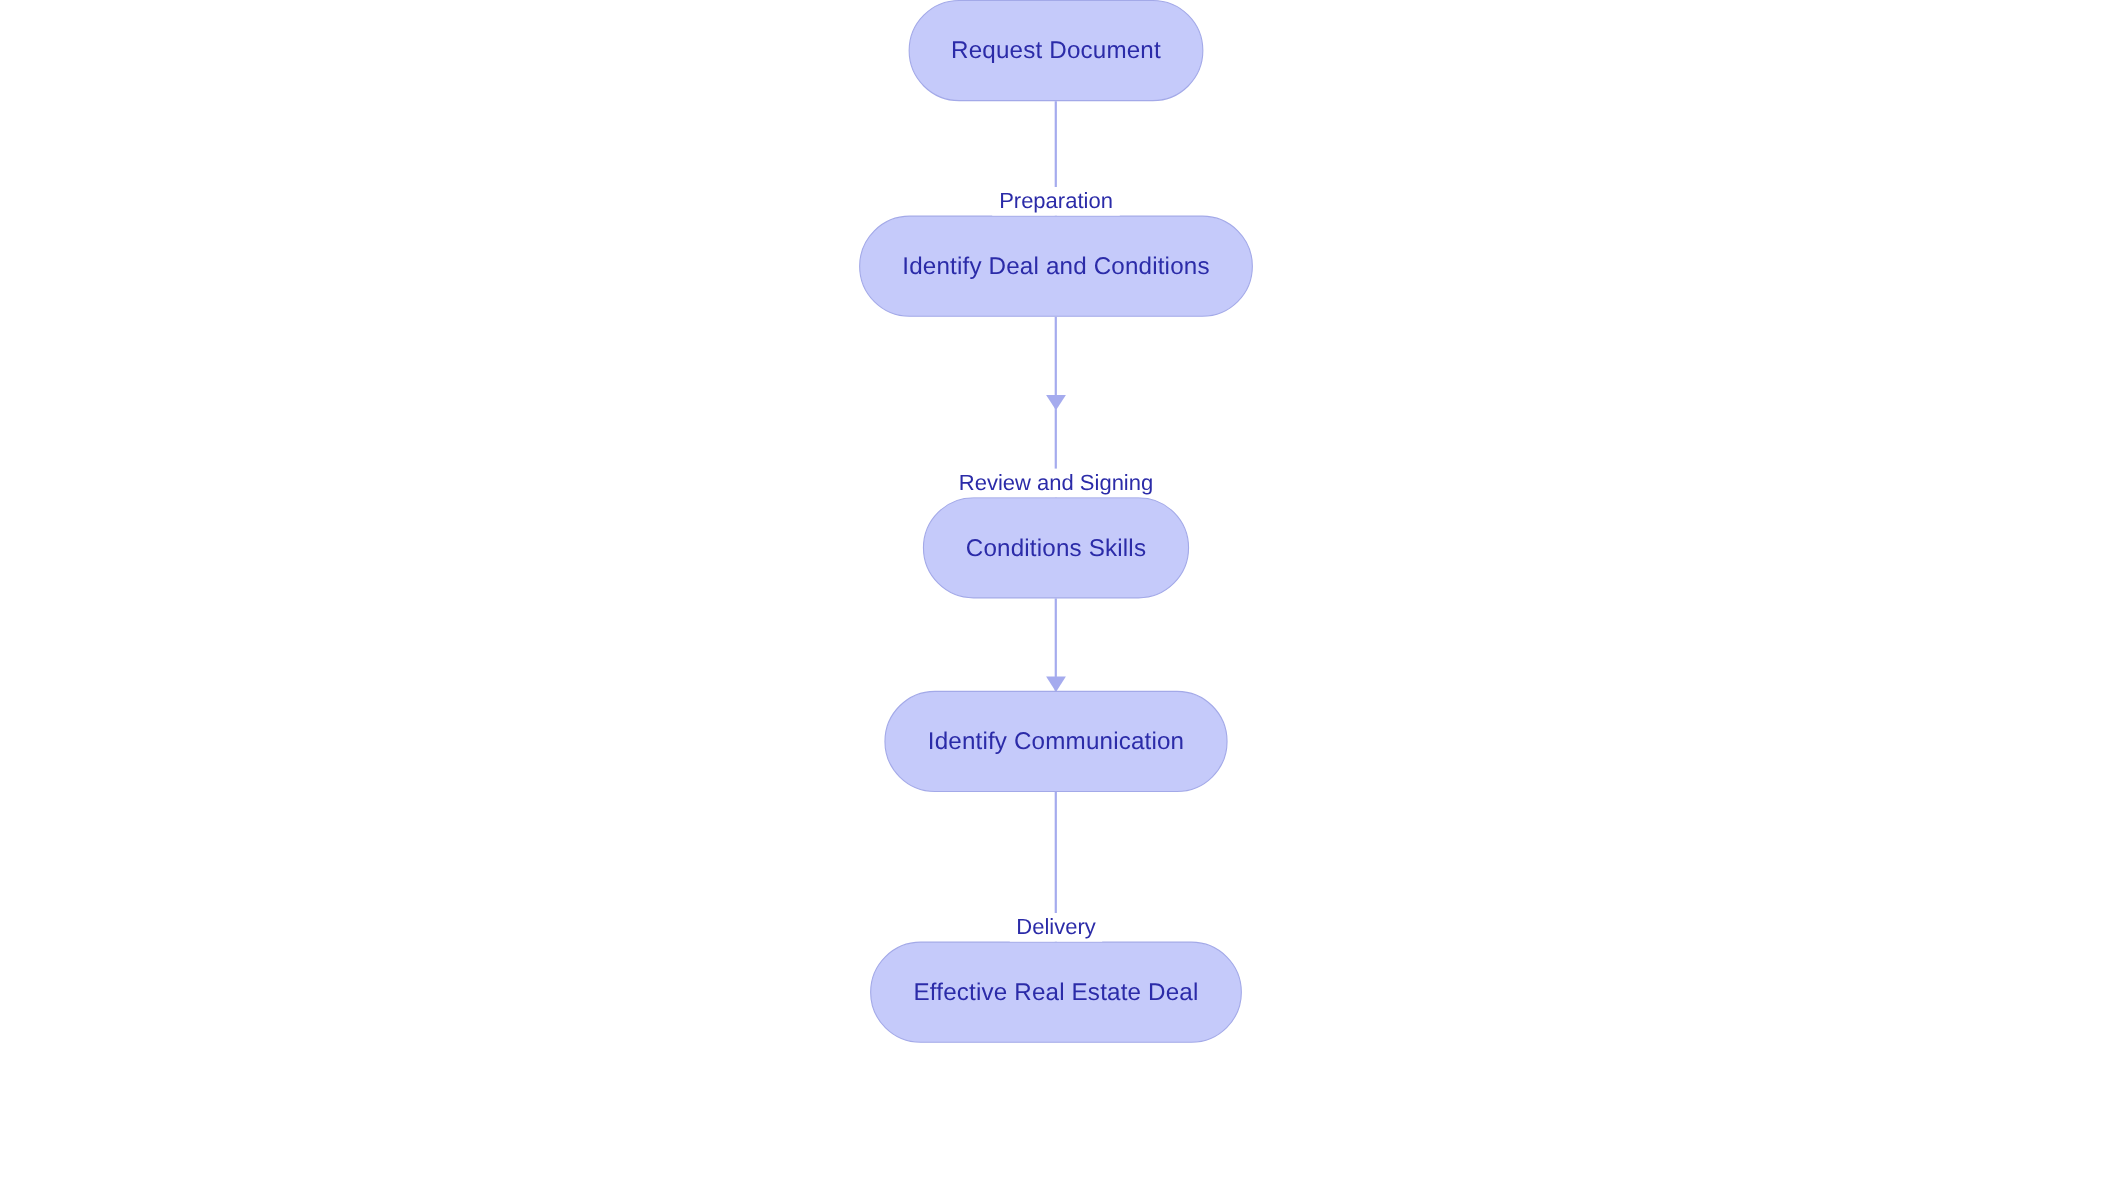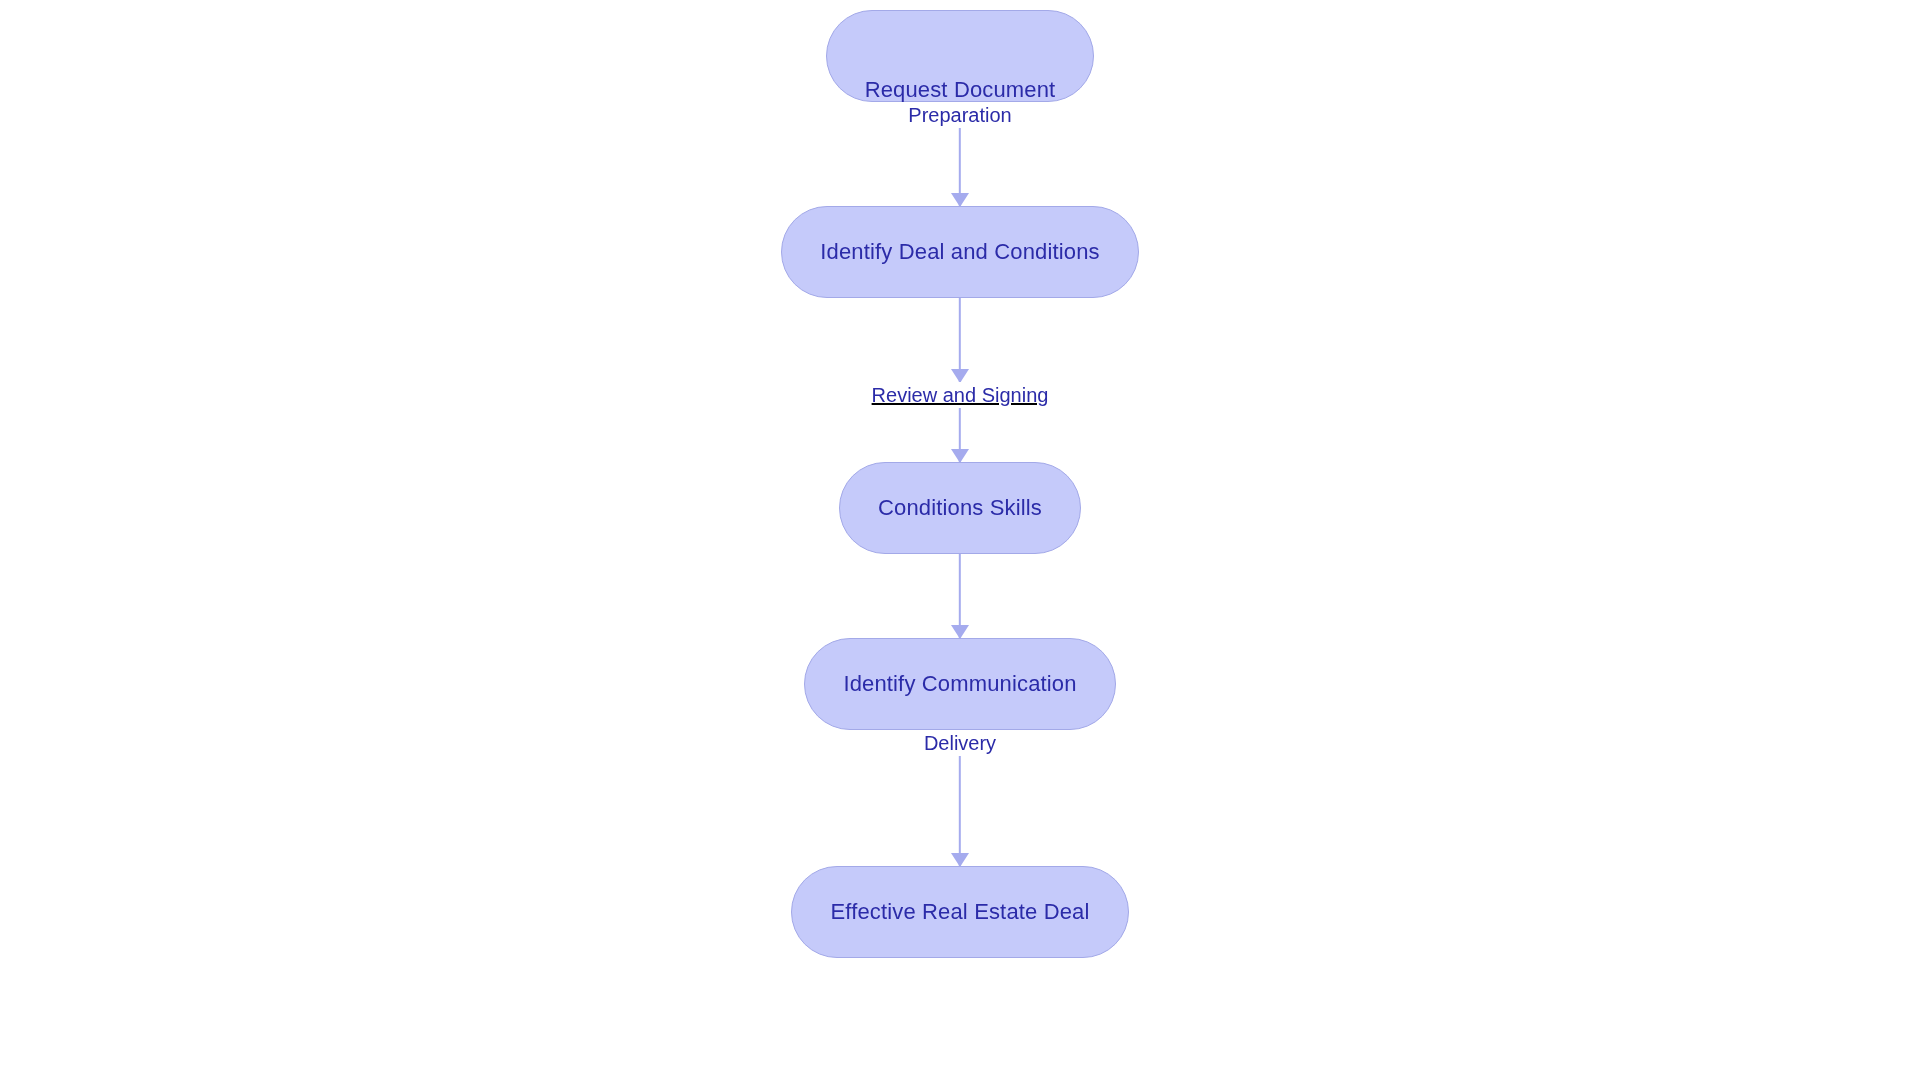--- a/index.html
+++ b/index.html
@@ -58,21 +58,21 @@
     line-height: 1;
   }
 
   
   .connector {
     position: relative;
     width: 200px;
     display: flex;
     flex-direction: column;
     align-items: center;
-    justify-content: flex-start;
+    justify-content: flex-end;
   }
 
   .connector-line {
     position: absolute;
     left: 50%;
     top: 0;
     transform: translateX(-50%);
     width: 2.4px;
     height: 100%;
     background: #a5abee;
@@ -100,42 +100,42 @@
     background: #ffffff;
     padding: 3px 6px;
   }
 </style>
 </head>
 <body>
 
 <div id="flowchart-canvas">
   <div class="flow-column">
 
-    <div class="node" style="margin-top:10px;align-items:flex-end;">
+    <div class="node" style="">
       <span class="node-label">Request Document</span>
     </div>
 
     <div class="connector" style="height:104px;">
       <span class="connector-line"></span>
       <span class="connector-label">Preparation</span>
       <span class="connector-arrow"></span>
     </div>
 
     <div class="node">
       <span class="node-label">Identify Deal and Conditions</span>
     </div>
 
     <div class="connector unlabeled" style="height:84px;">
       <span class="connector-line"></span>
 
       <span class="connector-arrow"></span>
     </div>
 
 
-    <div class="connector" style="height:80px;text-decoration:underline;">
+    <div class="connector" style="height:80px;">
       <span class="connector-line"></span>
       <span class="connector-label">Review and Signing</span>
       <span class="connector-arrow"></span>
     </div>
 
     <div class="node">
       <span class="node-label">Conditions Skills</span>
     </div>
 
     <div class="connector unlabeled" style="height:84px;">

